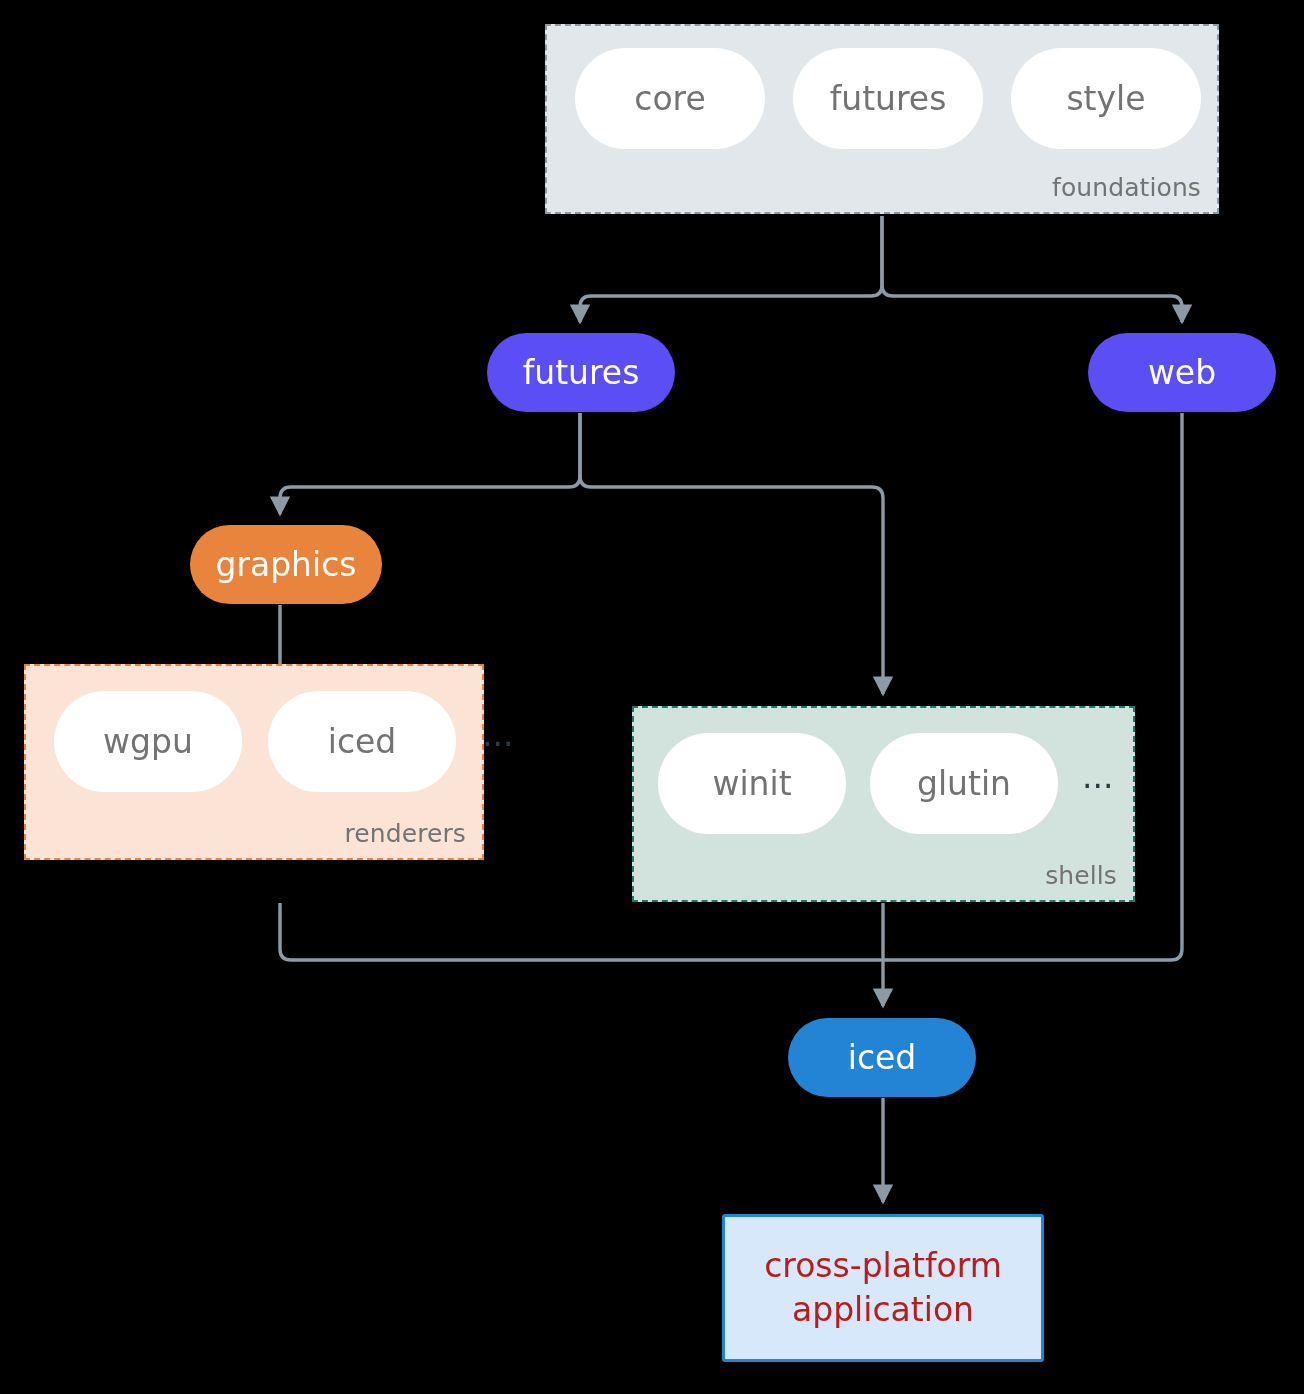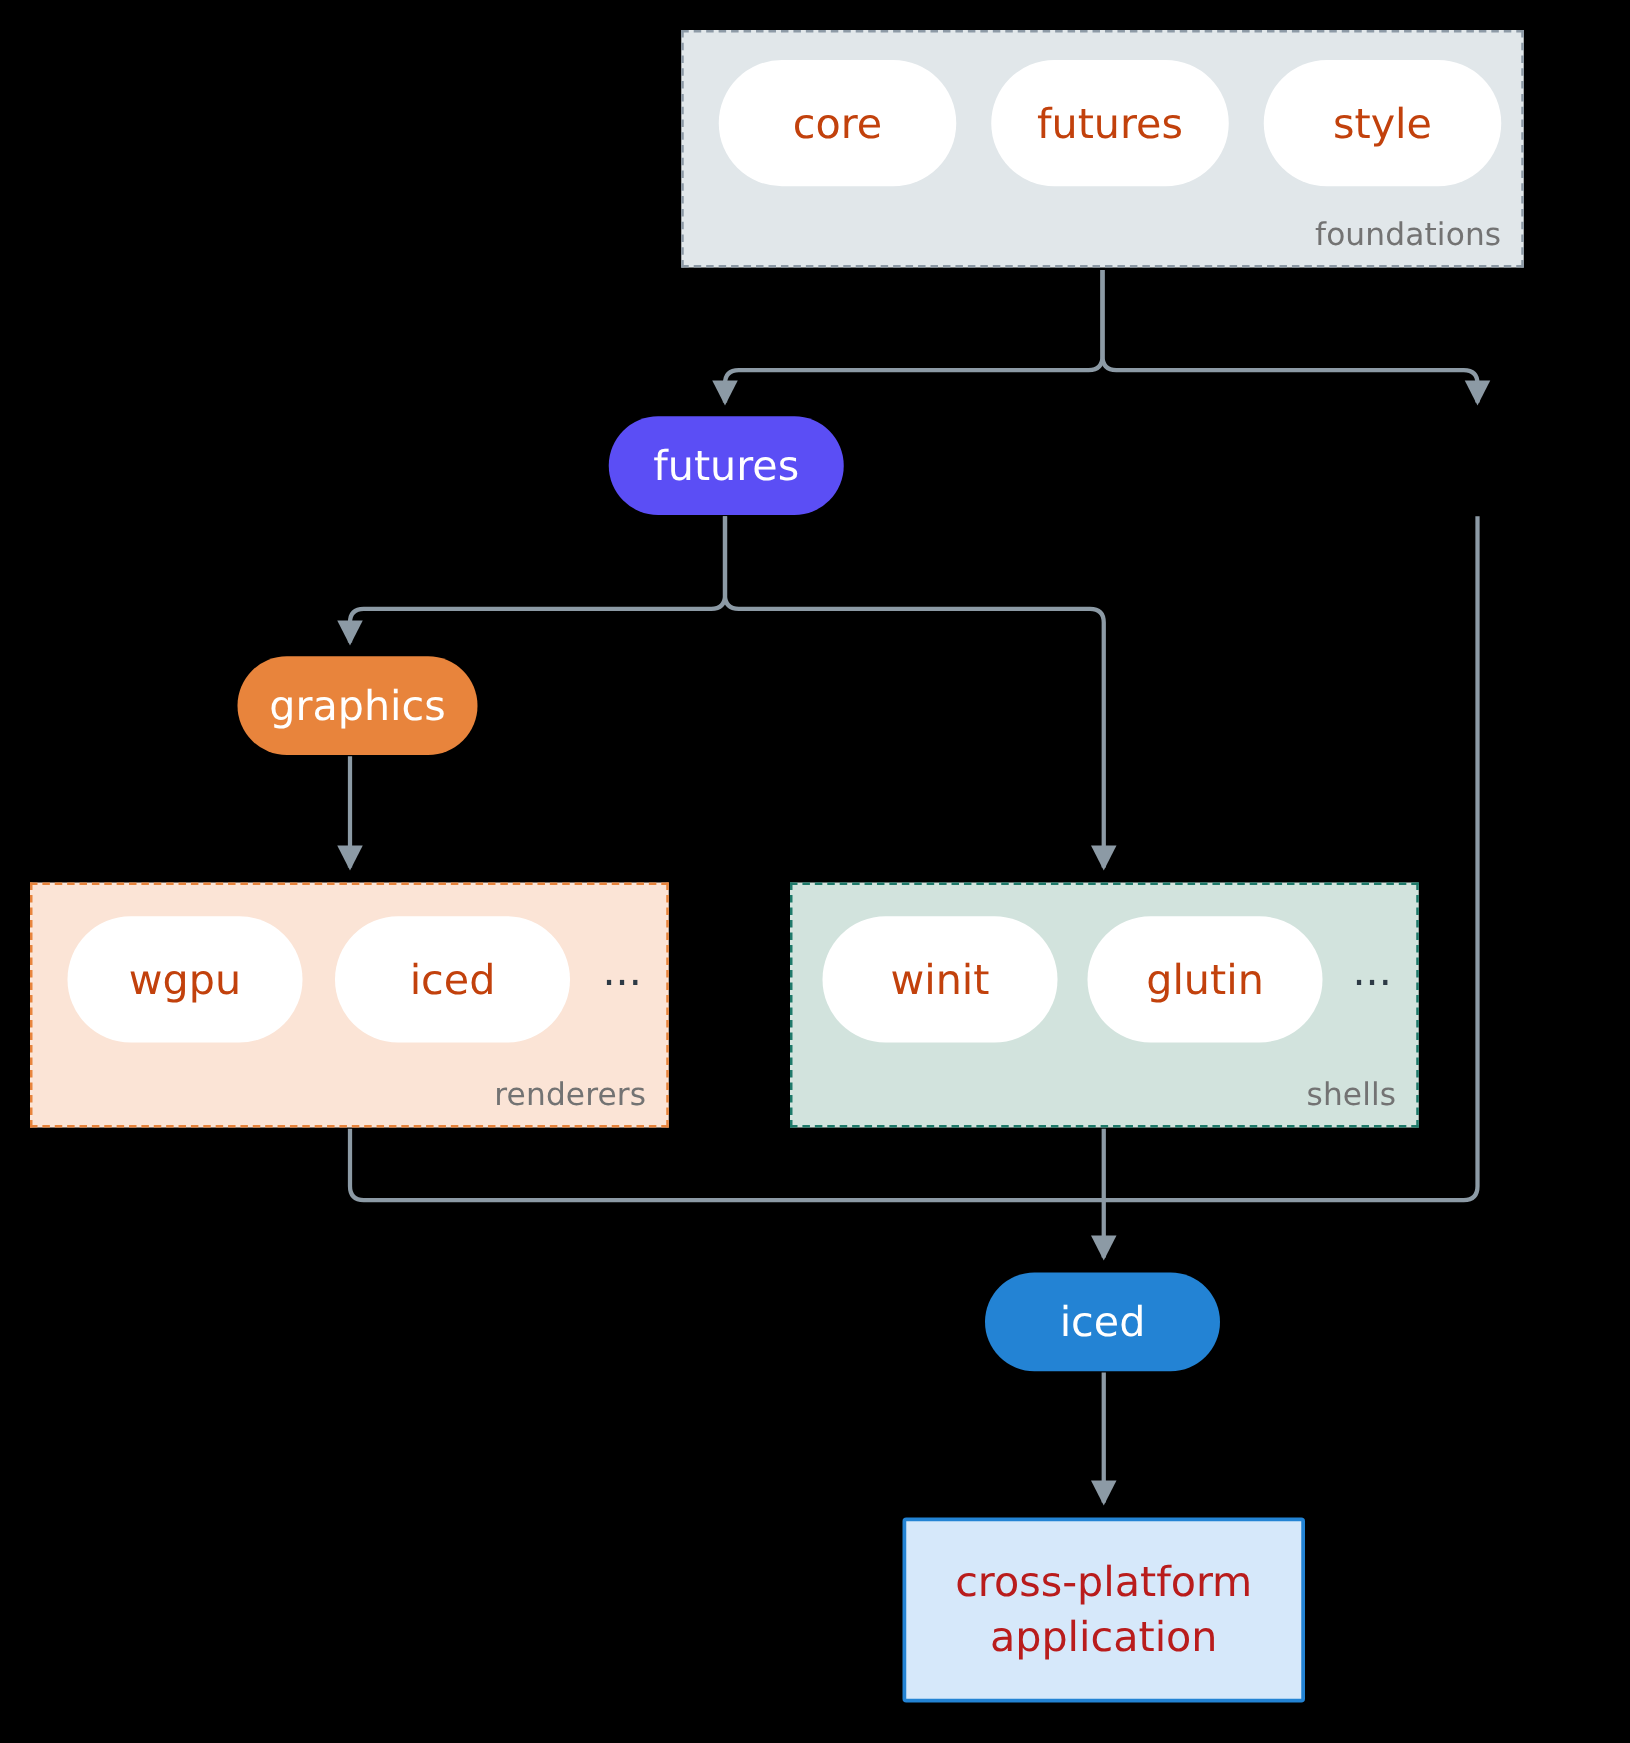--- a/index.html
+++ b/index.html
@@ -42,21 +42,21 @@
     position: absolute;
     left: 30px;
     top: 31px;
     display: flex;
     align-items: center;
     gap: 27px;
   }
   .pill {
     background: #ffffff;
     border-radius: 999px;
-    color: #c2410c;
+    color: #737373;
     font-size: 33px;
     display: flex;
     align-items: center;
     justify-content: center;
     box-sizing: border-box;
     height: 101px;
   }
   .ellipsis {
     color: #2d3a45;
     font-size: 33px;
@@ -70,22 +70,22 @@
     width: 674px;
     height: 190px;
     background: #e1e7ea;
     border: 2px dashed #8d9aa6;
   }
   #group-foundations .pill-row { left: 28px; top: 22px; gap: 28px; }
   #group-foundations .pill { width: 190px; }
 
   #group-renderers {
     left: 24px;
-    top: 706px;
-    width: 511px;
+    top: 664px;
+    width: 460px;
     height: 196px;
     background: #fbe4d6;
     border: 2px dashed #e8843c;
   }
   #group-renderers .pill-row { left: 28px; top: 25px; gap: 26px; }
   #group-renderers .pill { width: 188px; }
 
   #group-shells {
     left: 632px;
     top: 706px;
@@ -193,20 +193,21 @@
     <div class="pill-row">
       <div class="pill">winit</div>
       <div class="pill">glutin</div>
       <div class="ellipsis">...</div>
     </div>
     <div class="group-label">shells</div>
   </div>
 
   <div class="node pill-node" id="node-native">futures</div>
 
+  <div class="node pill-node" id="node-web">web</div>
 
   <div class="node pill-node" id="node-graphics">graphics</div>
 
   <div class="node pill-node" id="node-iced">iced</div>
 
   <div class="node" id="node-application">
     <span class="app-line">cross-platform</span>
     <span class="app-line">application</span>
   </div>
 

